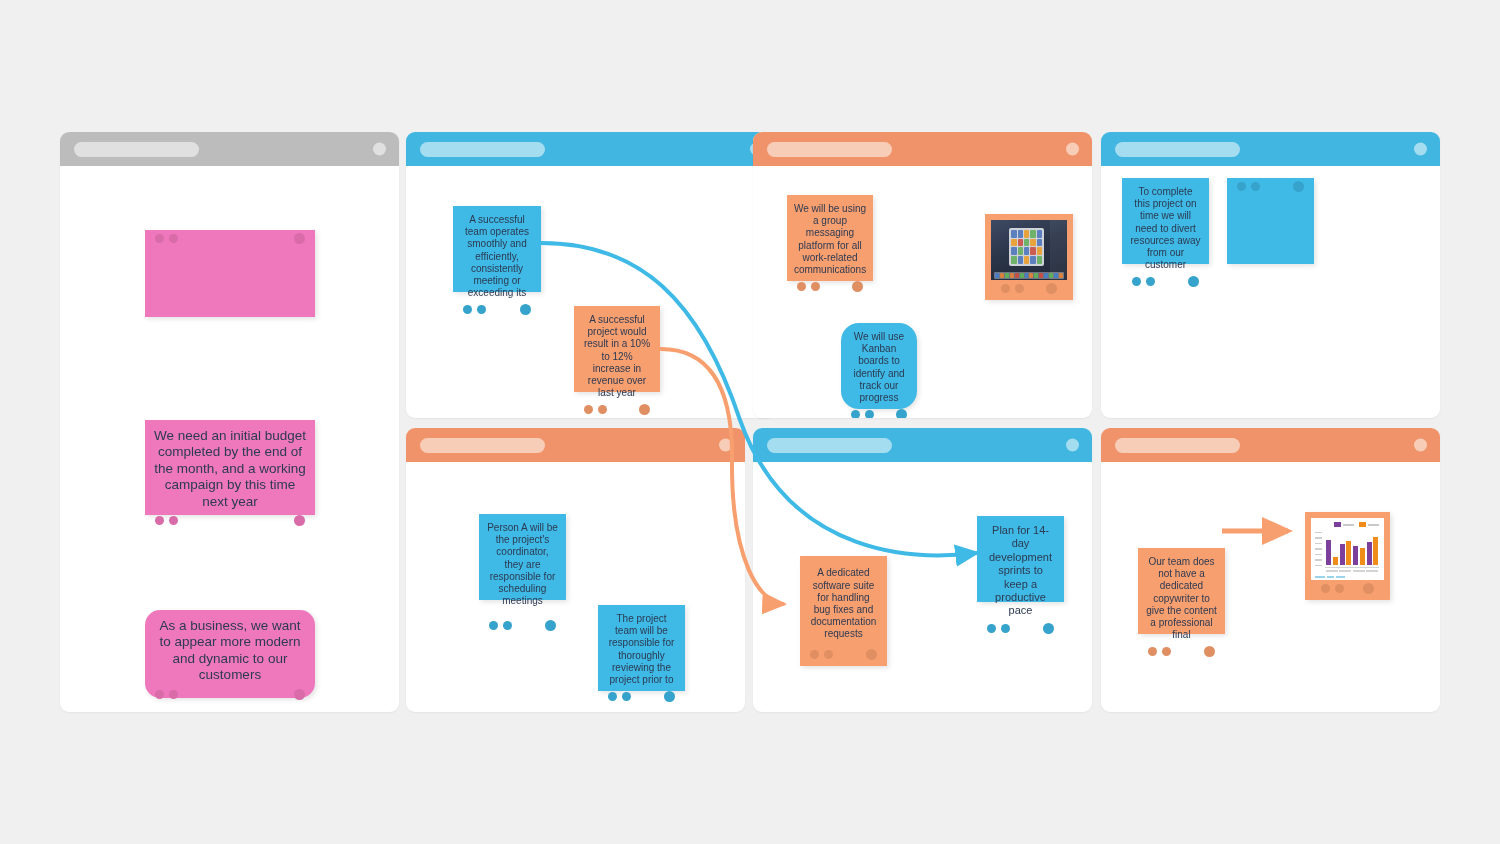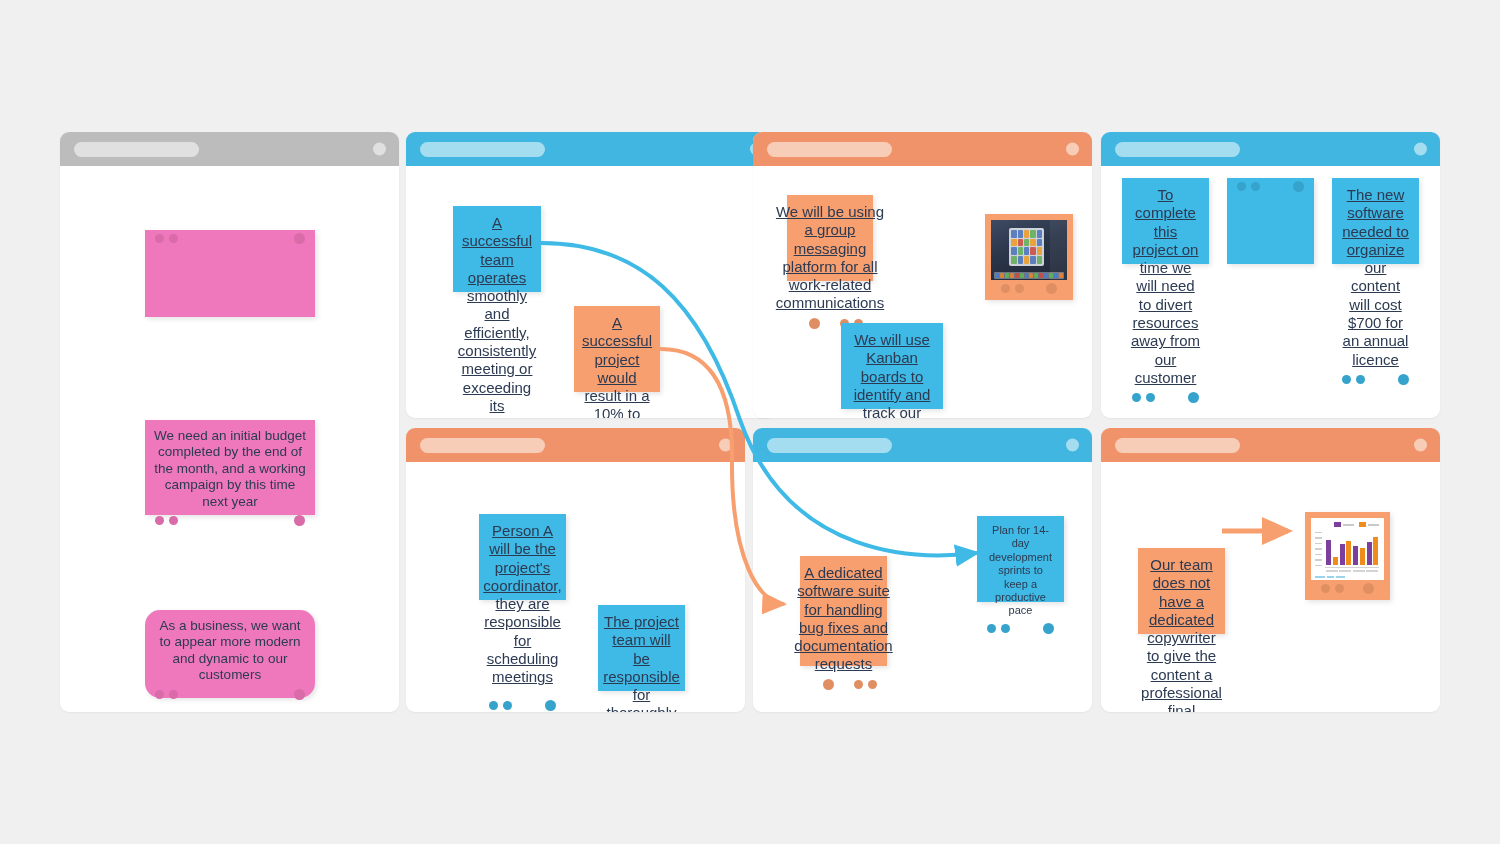--- a/index.html
+++ b/index.html
@@ -95,25 +95,25 @@
     display: block;
   }
   .card-foot i.d1 { left: 10px; top: 4px;  width: 9px; height: 9px; }
   .card-foot i.d2 { left: 24px; top: 4px;  width: 9px; height: 9px; }
   .card-foot i.d3 { right: 10px; top: 3px; width: 11px; height: 11px; }
 
   .c-pink   { background: #ef78bd; }
   .c-pink .card-foot i { background: #d96ba9; }
   .c-blue   { background: #3fb9e5; }
   .c-blue .card-foot i { background: #36a3cc; }
-  .c-orange { background: #f89f6f; align-items: center; }
+  .c-orange { background: #f89f6f; }
   .c-orange .card-foot i { background: #e08f63; }
 
   .big-text  { font-size: 13.5px; }
-  .small-text{ font-size: 15px; text-decoration: underline; }
+  .small-text{ font-size: 10px; }
 
   
   .media-card {
     position: absolute;
     box-sizing: border-box;
     background: #f89f6f;
     box-shadow: 2px 2px 5px rgba(0,0,0,0.11);
     display: flex;
     flex-direction: column;
     padding: 6px 6px 0 6px;
@@ -333,21 +333,21 @@
     </div>
     <div class="panel-body">
       <div class="card c-orange" style="left:34px; top:29px; width:86px; height:86px;">
         <div class="card-text small-text">We will be using a group messaging platform for all work-related communications</div>
         <div class="card-foot">
           <i class="d1"></i>
           <i class="d2"></i>
           <i class="d3"></i>
         </div>
       </div>
-      <div class="card c-blue" style="left:88px; top:157px; width:102px; height:86px;">
+      <div class="card c-blue" style="left:88px; top:157px; width:76px; height:86px;border-radius:18px;">
         <div class="card-text small-text">We will use Kanban boards to identify and track our progress</div>
         <div class="card-foot">
           <i class="d1"></i>
           <i class="d2"></i>
           <i class="d3"></i>
         </div>
       </div>
 
       <div class="media-card" style="left:232px; top:48px; width:88px; height:86px;">
         <div class="thumb">
@@ -410,28 +410,20 @@
     <div class="panel-body">
       <div class="card c-blue" style="left:21px; top:12px; width:87px; height:86px;">
         <div class="card-text small-text">To complete this project on time we will need to divert resources away from our customer</div>
         <div class="card-foot">
           <i class="d1"></i>
           <i class="d2"></i>
           <i class="d3"></i>
         </div>
       </div>
       <div class="card c-blue" style="left:126px; top:12px; width:87px; height:86px;">
-        <div class="card-foot">
-          <i class="d1"></i>
-          <i class="d2"></i>
-          <i class="d3"></i>
-        </div>
-      </div>
-      <div class="card c-blue" style="left:231px; top:12px; width:87px; height:86px;">
-        <div class="card-text small-text">The new software needed to organize our content will cost $700 for an annual licence</div>
         <div class="card-foot">
           <i class="d1"></i>
           <i class="d2"></i>
           <i class="d3"></i>
         </div>
       </div>
     </div>
   </div>
 
   <div class="panel" style="left:406px; top:428px; width:339px; height:284px;">

